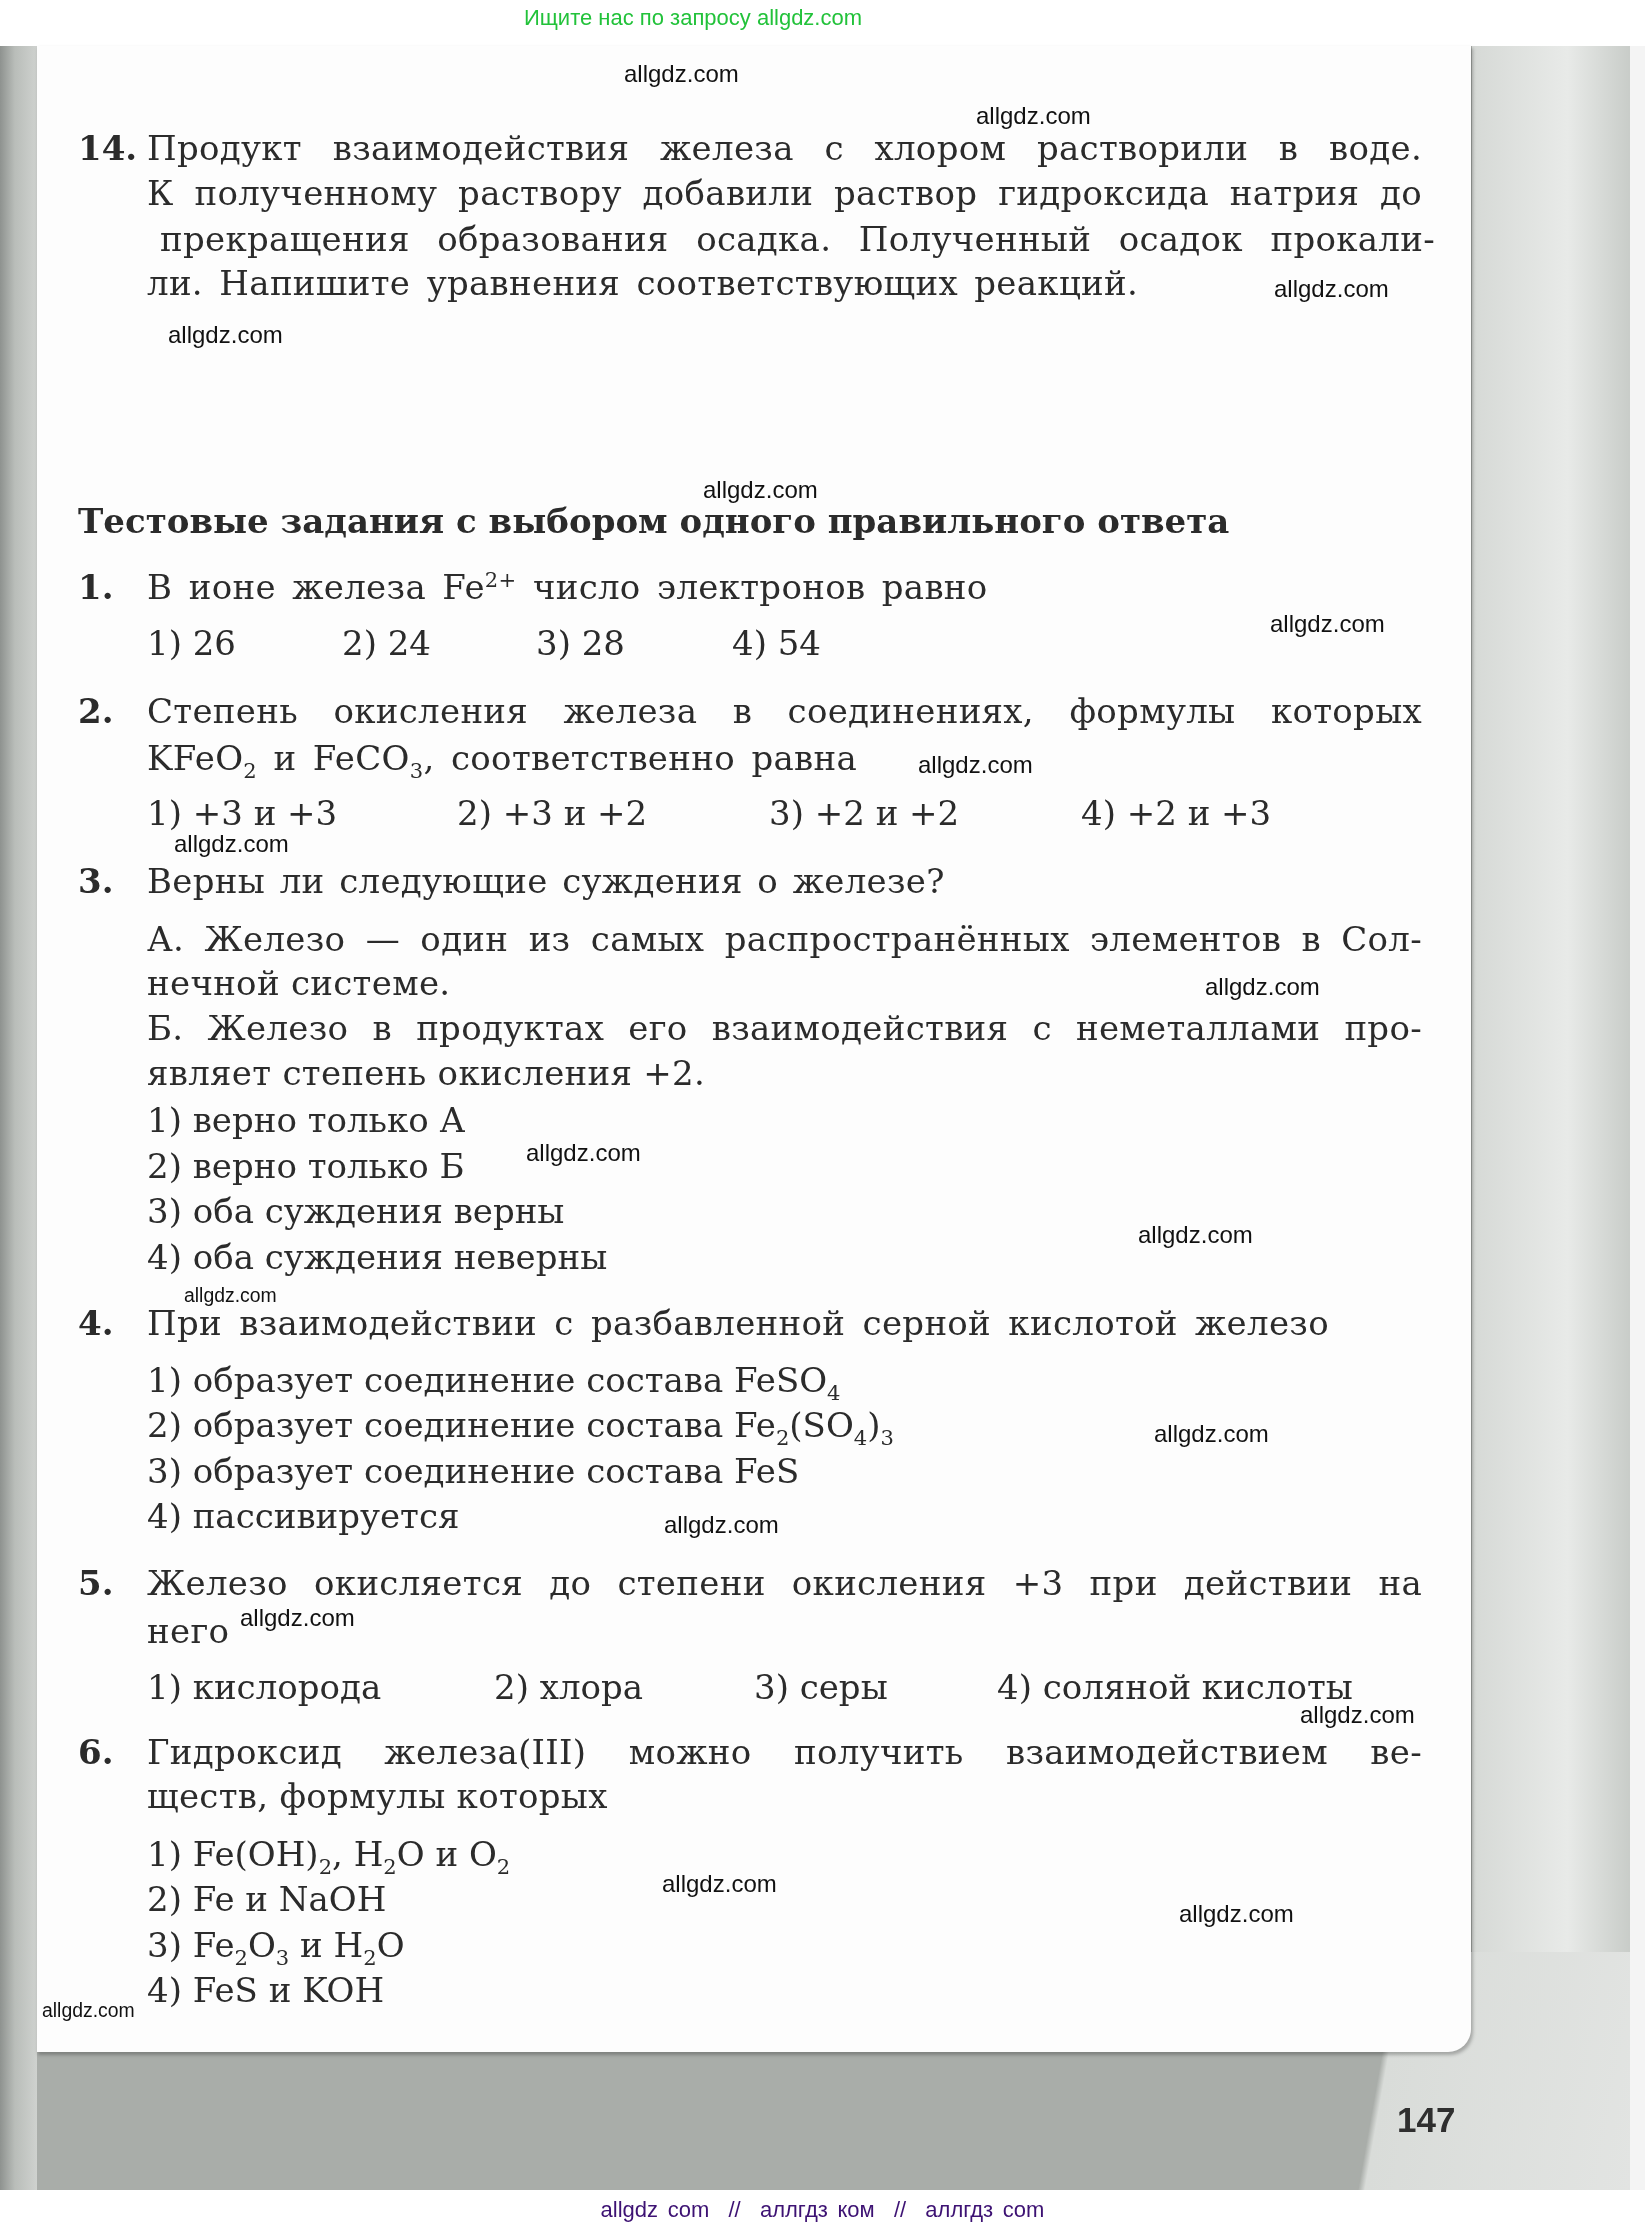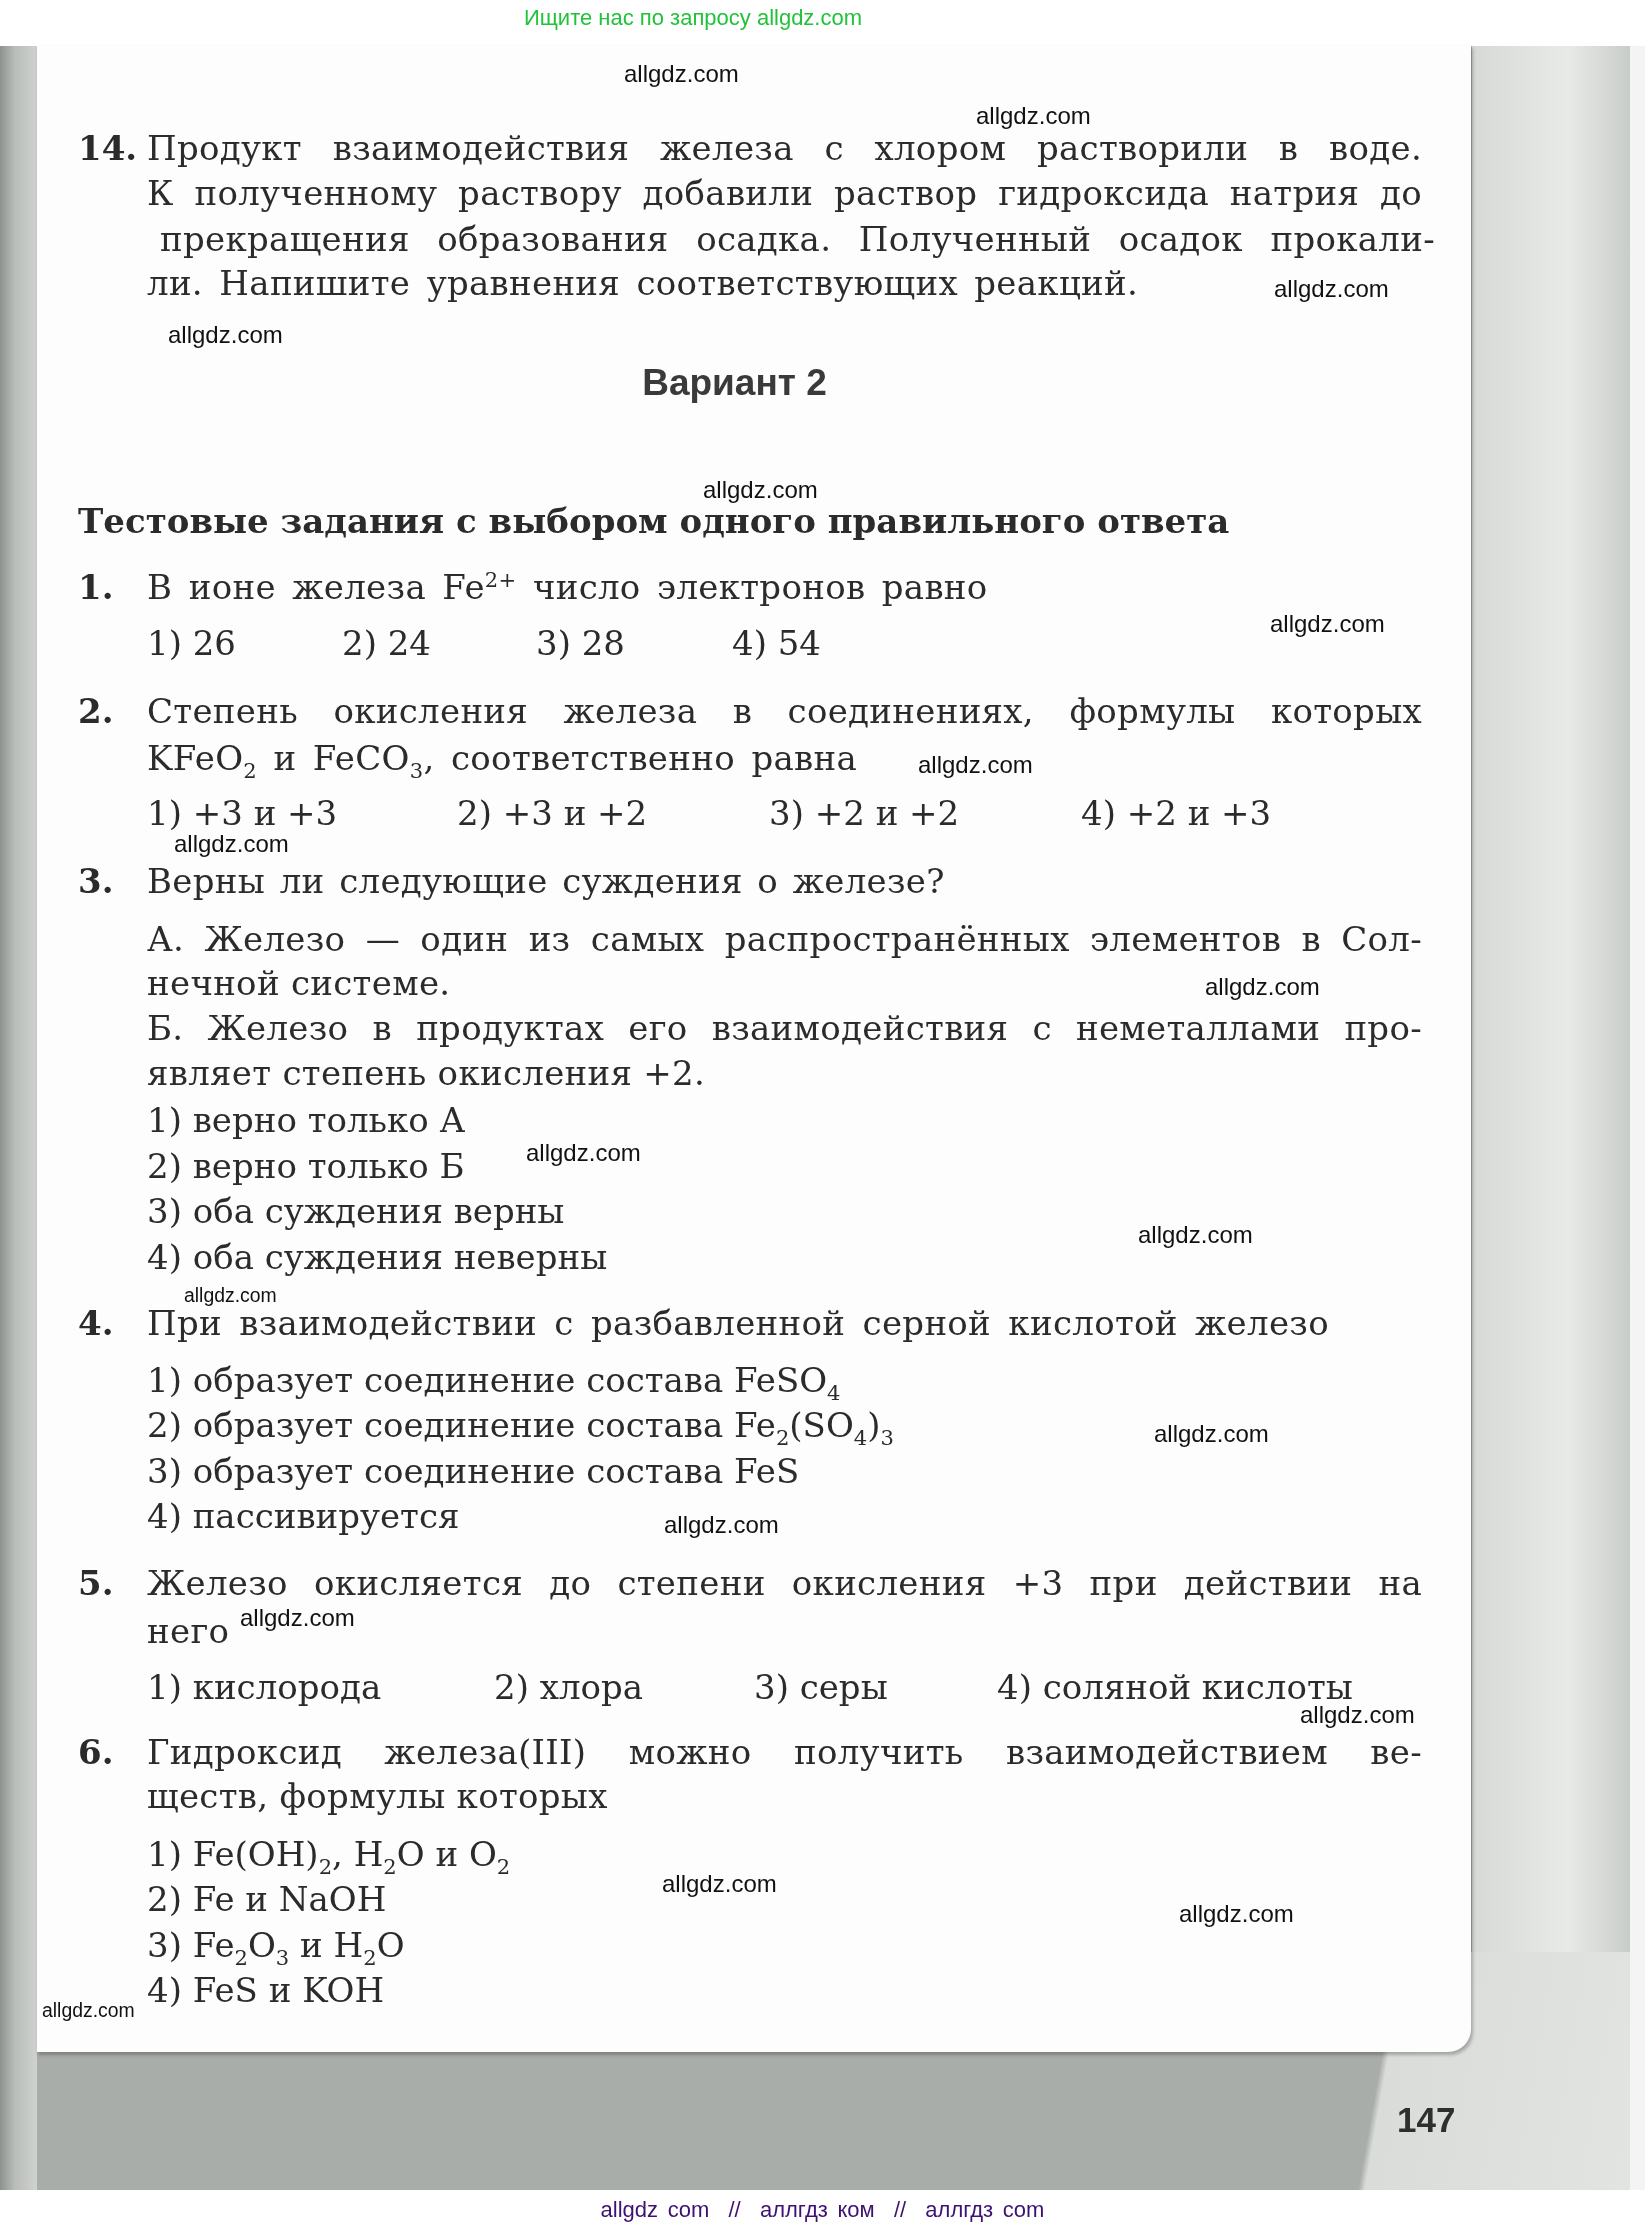--- a/index.html
+++ b/index.html
@@ -46,21 +46,20 @@
   <div class="card"></div>
 
   <div>
     <span class="qnum" style="left:78px;top:128px;">14.</span>
     <div class="line just" style="left:147px;top:128px;">Продукт взаимодействия железа с хлором растворили в воде.</div>
     <div class="line just" style="left:147px;top:173px;">К полученному раствору добавили раствор гидроксида натрия до</div>
     <div class="line just" style="left:147px;top:219px;margin-left:13px;">прекращения образования осадка. Полученный осадок прокали-</div>
     <div class="line" style="left:147px;top:263px;word-spacing:5.3px;">ли. Напишите уравнения соответствующих реакций.</div>
   </div>
 
-  <div class="h-variant"><span>Вариант 2</span></div>
   <div class="section-heading">Тестовые задания с выбором одного правильного ответа</div>
 
   <div>
     <span class="qnum" style="left:78px;top:567px;">1.</span>
     <div class="line" style="left:147px;top:567px;word-spacing:5.3px;">В ионе железа Fe<sup>2+</sup> число электронов равно</div>
     <span class="opt" style="left:147px;top:623px;">1) 26</span>
     <span class="opt" style="left:342px;top:623px;">2) 24</span>
     <span class="opt" style="left:536px;top:623px;">3) 28</span>
     <span class="opt" style="left:732px;top:623px;">4) 54</span>
   </div>

